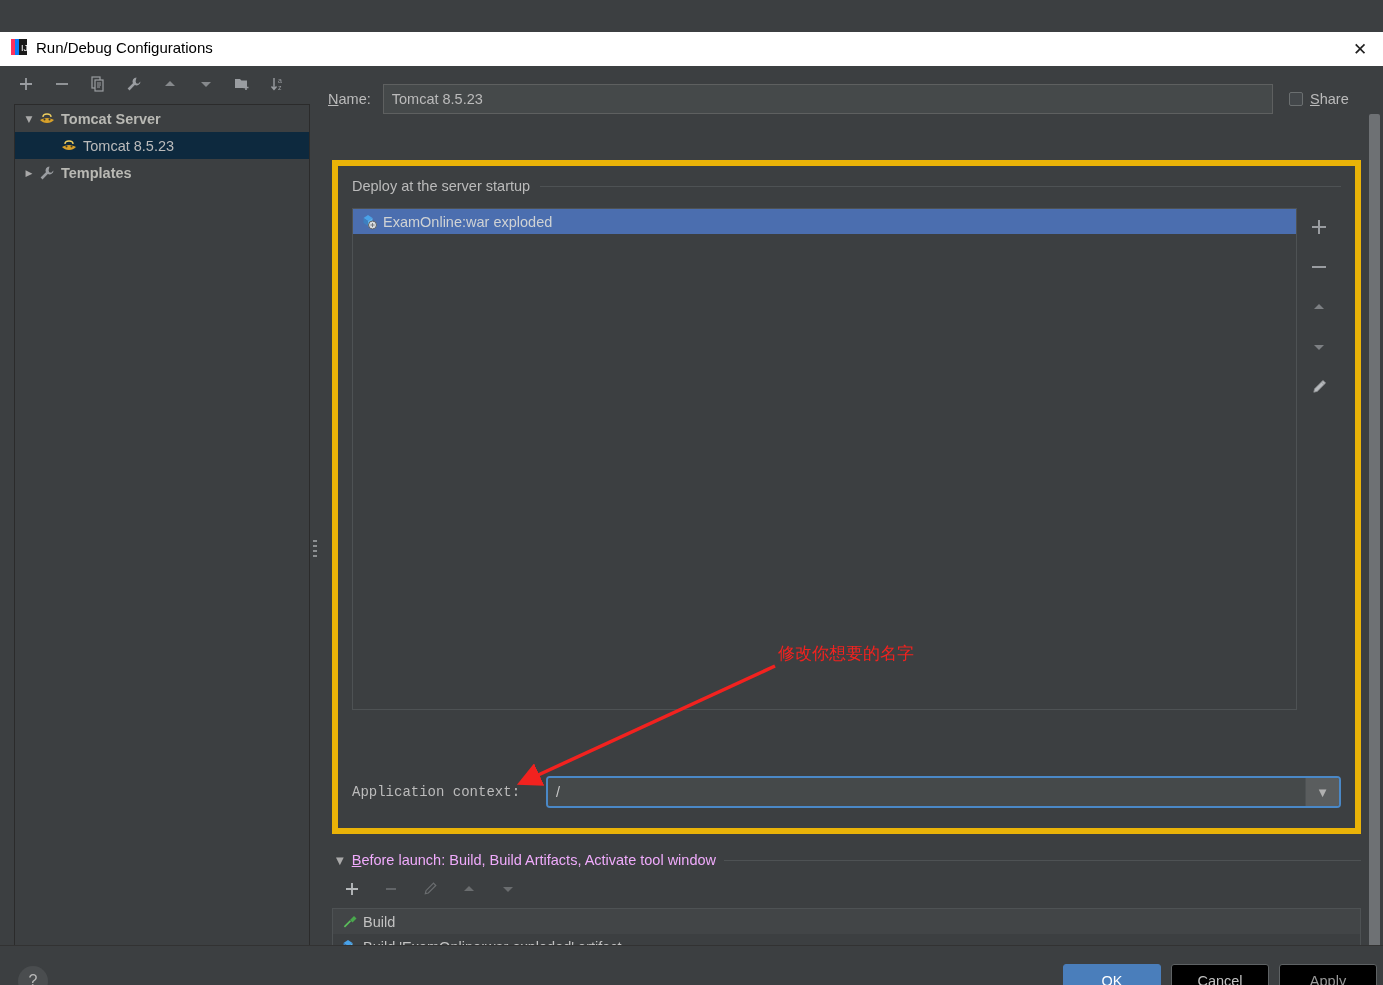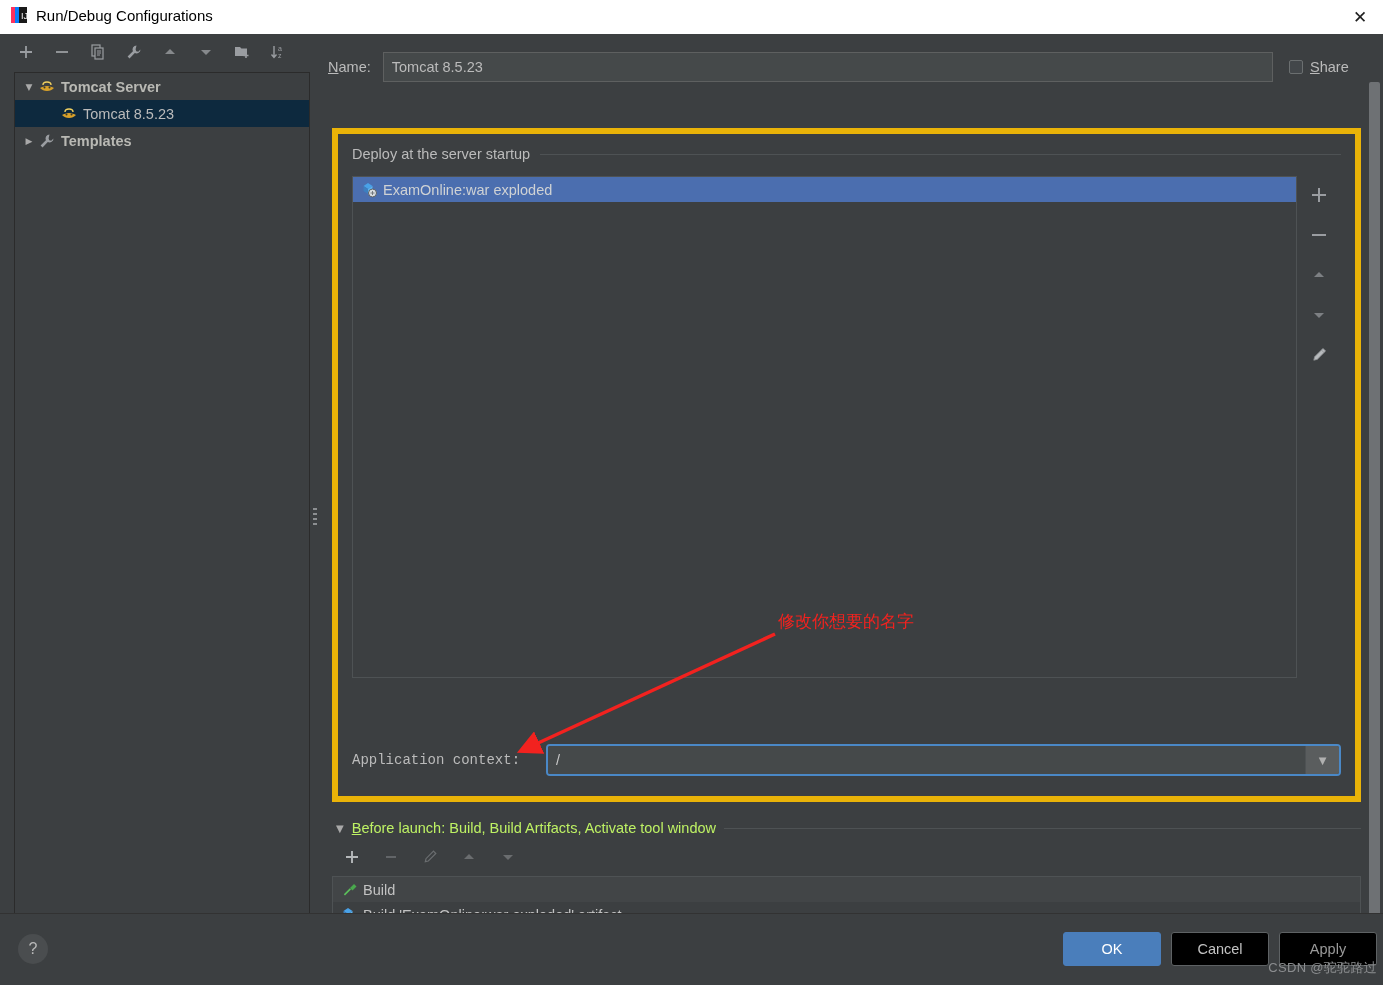--- a/index.html
+++ b/index.html
@@ -15,20 +15,21 @@
   }
 
   
   #titlebar {
     height: 34px;
     background: #ffffff;
     display: flex;
     align-items: center;
     padding: 0 0 4px 10px;
     position: relative;
+    margin-top: 32px;
   }
   #titlebar .tb-icon {
     width: 18px; height: 18px;
     margin-right: 8px;
     position: relative;
     flex: 0 0 auto;
   }
   #titlebar .tb-title {
     color: #000000;
     font-size: 15px;
@@ -284,21 +285,21 @@
   
   #beforelaunch {
     position: absolute;
     left: 12px; right: 0; top: 786px; height: 130px;
   }
   #bl-head {
     display: flex; align-items: center; gap: 8px;
     padding-left: 4px;
   }
   #bl-head .arrow { color: #a9a9a9; font-size: 10px; font-family: "DejaVu Sans", sans-serif; }
-  #bl-head .bl-title { font-size: 14.5px; color: #bef264; white-space: nowrap; }
+  #bl-head .bl-title { font-size: 14.5px; color: #f0abfc; white-space: nowrap; }
   #bl-head .bl-title u { text-decoration: underline; }
   #bl-head .bl-line { flex: 1 1 auto; height: 1px; background: #4e5254; }
 
   #bl-toolbar {
     display: flex; align-items: center; gap: 19px;
     padding: 12px 0 10px 10px;
     height: 40px;
   }
   #bl-toolbar .bbtn {
     width: 20px; height: 20px;

